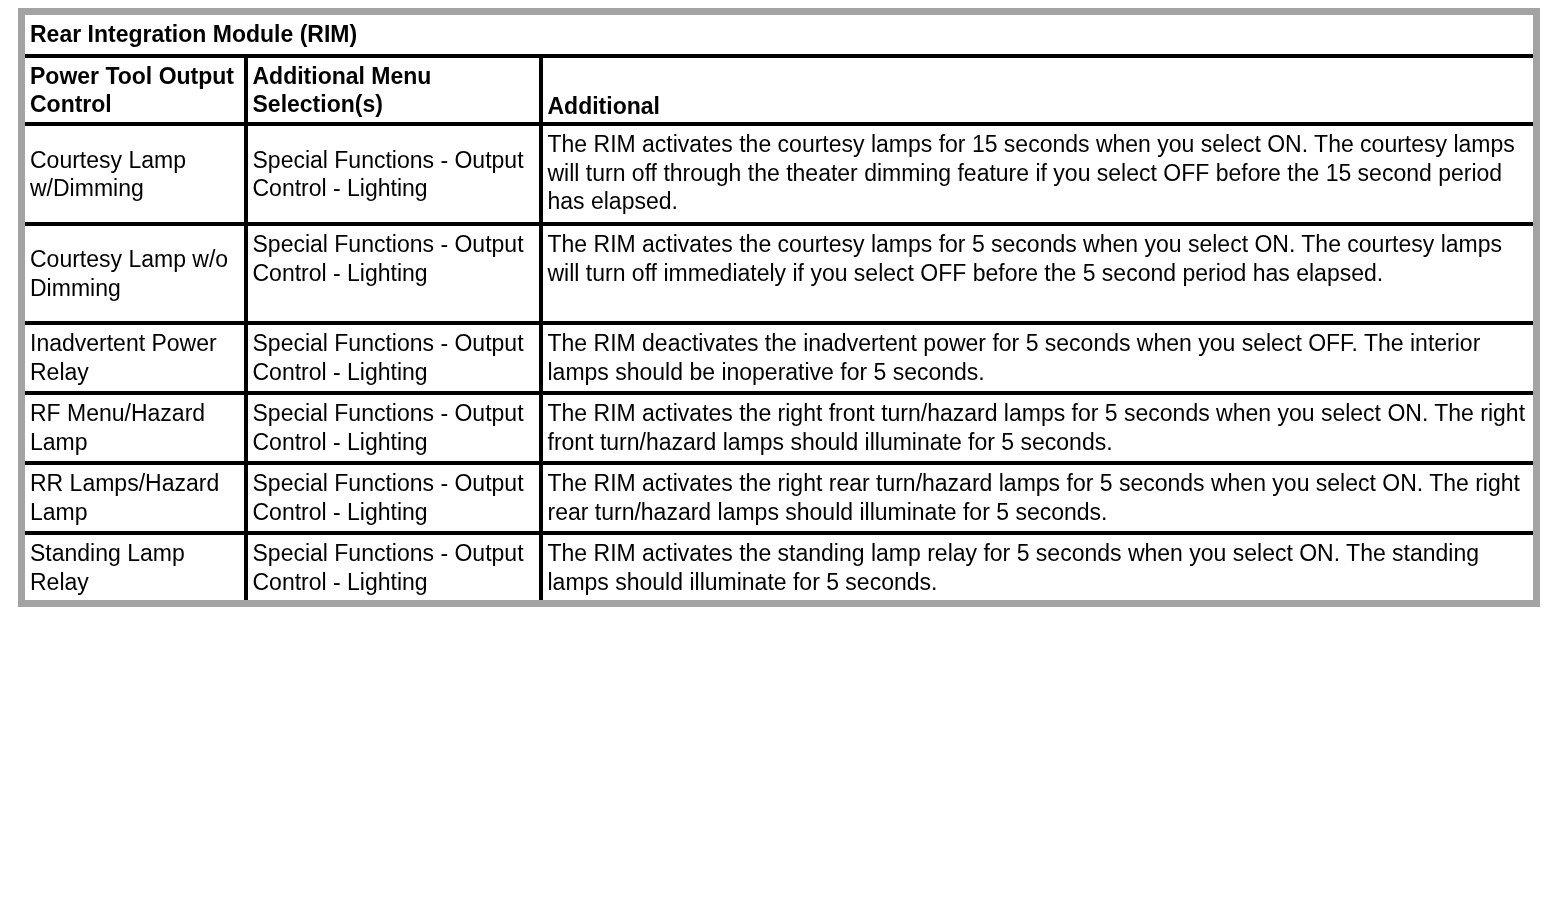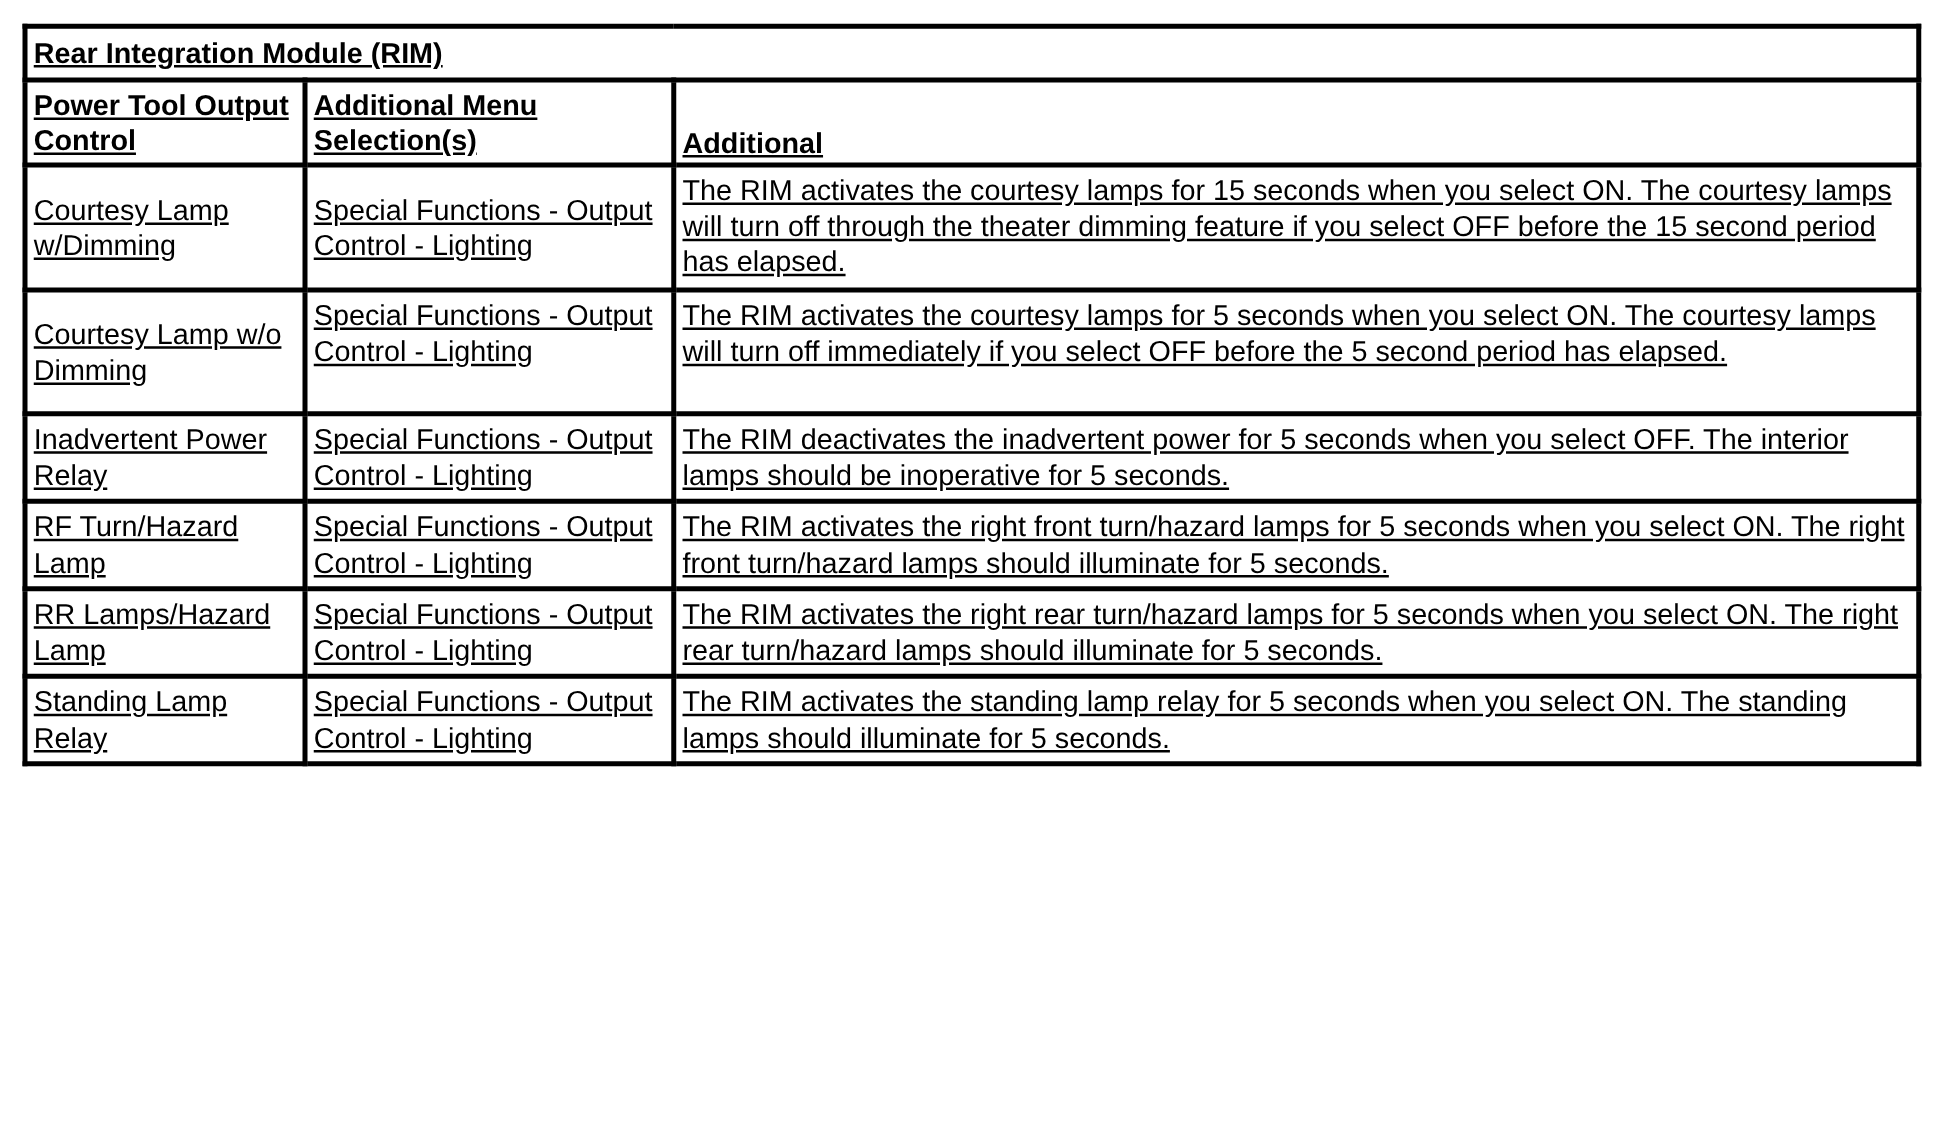--- a/index.html
+++ b/index.html
@@ -1,23 +1,22 @@
 <!DOCTYPE html>
 <html><head>
 <meta charset="utf-8">
 <style>
   html, body { margin: 0; padding: 0; background: #ffffff; }
   body { width: 1568px; height: 910px; position: relative; overflow: hidden;
          font-family: "Liberation Sans", sans-serif; color: #000; }
   table.rim {
-    position: absolute; left: 18px; top: 19px;
+    position: absolute; left: 18px; top: 8px;
     width: 1515px; border-collapse: collapse;
-    border: 4px solid #a3a3a3;
+    border: 7px solid #a3a3a3;
     table-layout: fixed;
-    text-decoration: underline;
   }
   table.rim td, table.rim th {
     border: 4px solid #000;
     padding: 0 4px 0 5px;
     vertical-align: middle;
     font-size: 23px;
     line-height: 28.5px;
     text-align: left;
     font-weight: normal;
     overflow: hidden;
@@ -61,21 +60,21 @@
       <td class="c1v">Courtesy Lamp w/o Dimming</td>
       <td>Special Functions - Output Control - Lighting</td>
       <td>The RIM activates the courtesy lamps for 5 seconds when you select ON. The courtesy lamps will turn off immediately if you select OFF before the 5 second period has elapsed.</td>
     </tr>
     <tr class="body-row" style="height:70px">
       <td>Inadvertent Power Relay</td>
       <td>Special Functions - Output Control - Lighting</td>
       <td>The RIM deactivates the inadvertent power for 5 seconds when you select OFF. The interior lamps should be inoperative for 5 seconds.</td>
     </tr>
     <tr class="body-row" style="height:70px">
-      <td>RF Turn/Hazard Lamp</td>
+      <td>RF Menu/Hazard Lamp</td>
       <td>Special Functions - Output Control - Lighting</td>
       <td>The RIM activates the right front turn/hazard lamps for 5 seconds when you select ON. The right front turn/hazard lamps should illuminate for 5 seconds.</td>
     </tr>
     <tr class="body-row" style="height:70px">
       <td>RR Lamps/Hazard Lamp</td>
       <td>Special Functions - Output Control - Lighting</td>
       <td>The RIM activates the right rear turn/hazard lamps for 5 seconds when you select ON. The right rear turn/hazard lamps should illuminate for 5 seconds.</td>
     </tr>
     <tr class="body-row" style="height:70px">
       <td>Standing Lamp Relay</td>

